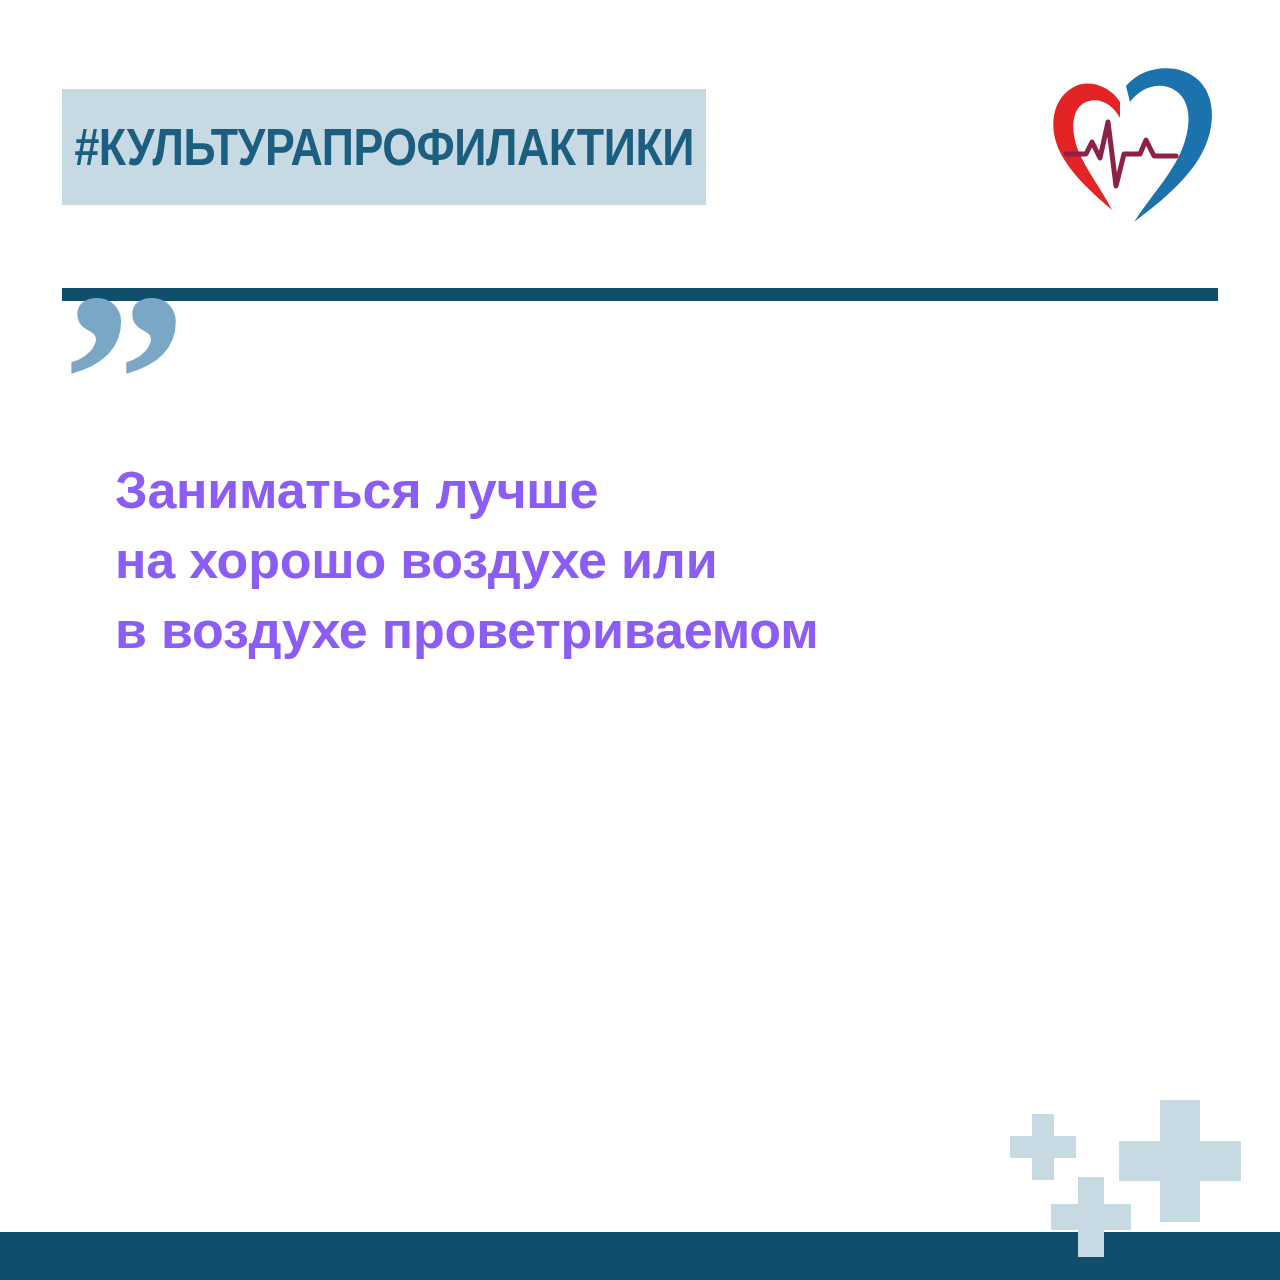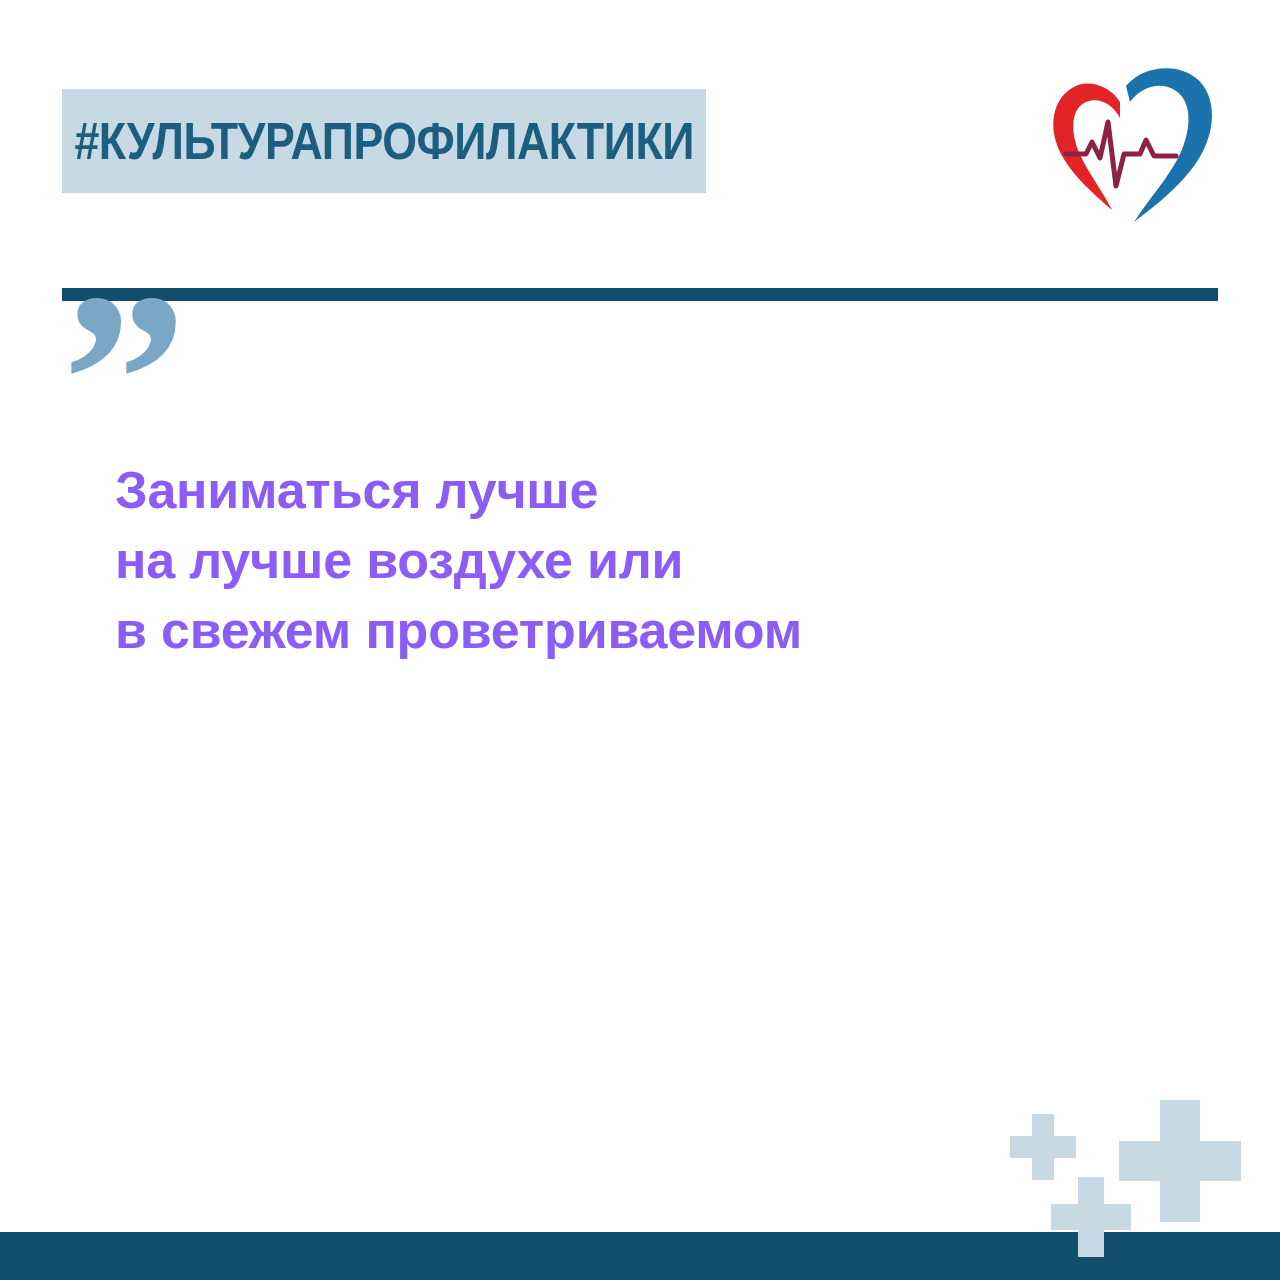--- a/index.html
+++ b/index.html
@@ -18,21 +18,21 @@
     background: #ffffff;
     overflow: hidden;
   }
 
   
   .hashtag-banner {
     position: absolute;
     left: 62px;
     top: 89px;
     width: 644px;
-    height: 104px;
+    height: 116px;
     background: #c7d9e3;
     display: flex;
     align-items: center;
     justify-content: center;
   }
   .hashtag-text {
     color: #1b5e80;
     font-family: "Liberation Sans Narrow", "Liberation Sans", sans-serif;
     font-size: 52px;
     font-weight: bold;
@@ -172,22 +172,22 @@
   </div>
 
   <div class="divider"></div>
 
   <div class="quote-mark">
     <span>”</span>
   </div>
 
   <div class="quote-body">
     <div class="quote-line">Заниматься лучше</div>
-    <div class="quote-line">на лучше воздухе или</div>
-    <div class="quote-line">в свежем проветриваемом</div>
+    <div class="quote-line">на хорошо воздухе или</div>
+    <div class="quote-line">в воздухе проветриваемом</div>
   </div>
 
   <div class="cross cross-small"></div>
   <div class="cross cross-large"></div>
   <div class="cross cross-medium"></div>
 
   <div class="footer-bar"></div>
 
 </div>
 

